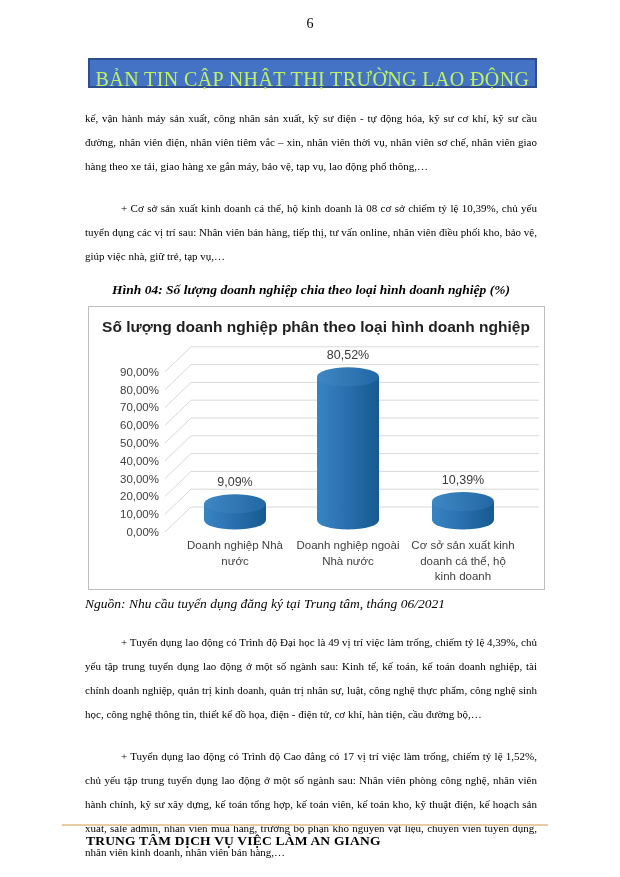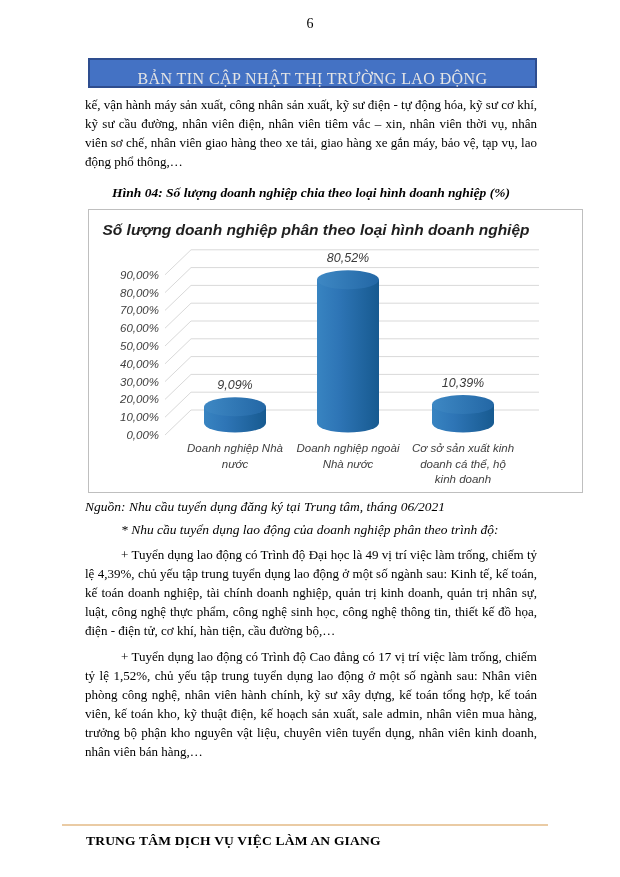--- a/index.html
+++ b/index.html
@@ -7,32 +7,32 @@
   .page {
     position:relative; width:620px; height:877px; background:#fff;
     font-family:"Liberation Serif", serif; color:#000; overflow:hidden;
   }
   .page-number { padding-top:16px; text-align:center; font-size:14px; }
   .content { padding:0 83px 0 85px; }
   .banner {
     margin:26px 0 0 3px; background:#4472C4; border:2px solid #2E4D8F;
     height:30px; display:flex; align-items:center; justify-content:center;
   }
-  .banner-text { color:#e5e5e5; font-size:16px; letter-spacing:0.4px;margin-top:12px; }
+  .banner-text { color:#bef264; font-size:20px; letter-spacing:0.4px;margin-top:12px; }
   .para {
-    font-size:13px; line-height:19px; text-align:justify; margin-top:7px;
+    font-size:11px; line-height:24px; text-align:justify; margin-top:18px;
   }
   .indent { text-indent:36px; }
   .fig-caption {
     margin-top:14px; text-align:center; font-weight:bold; font-style:italic;
     font-size:13.5px;
   }
   .chart-box {
-    margin:8px 0 0 3px; width:495px; height:284px;
-    border:1px solid #BFBFBF; background:#fff;font-style:italic;
+    margin:8px 0 0 3px; width:457px; height:284px;
+    border:1px solid #BFBFBF; background:#fff;
   }
   .chart-box svg { display:block; }
   .source-note {
     margin-top:6px; text-align:left; font-style:italic; font-size:13.5px;
   }
   .section-heading {
     margin-top:7px; font-style:italic; font-size:13.5px; text-indent:36px;
   }
   .footer {
     position:absolute; left:62px; right:72px; top:824px;
@@ -59,20 +59,21 @@
   <div class="page-number">6</div>
 
   <div class="content">
 
     <div class="banner">
       <span class="banner-text">BẢN TIN CẬP NHẬT THỊ TRƯỜNG LAO ĐỘNG</span>
     </div>
 
     <p class="para">kế, vận hành máy sản xuất, công nhân sản xuất, kỹ sư điện - tự động hóa, kỹ sư cơ khí, kỹ sư cầu đường, nhân viên điện, nhân viên tiêm vắc – xin, nhân viên thời vụ, nhân viên sơ chế, nhân viên giao hàng theo xe tải, giao hàng xe gắn máy, bảo vệ, tạp vụ, lao động phổ thông,…</p>
 
+    <p class="para indent">+ Cơ sở sản xuất kinh doanh cá thể, hộ kinh doanh là 08 cơ sở chiếm tỷ lệ 10,39%, chủ yếu tuyển dụng các vị trí sau: Nhân viên bán hàng, tiếp thị, tư vấn online, nhân viên điều phối kho, bảo vệ, giúp việc nhà, giữ trẻ, tạp vụ,…</p>
 
     <div class="fig-caption">Hình 04: Số lượng doanh nghiệp chia theo loại hình doanh nghiệp (%)</div>
 
     <div class="chart-box">
       <svg id="chart-svg" width="455" height="282" viewBox="0 0 455 282" xmlns="http://www.w3.org/2000/svg">
         <defs>
           <linearGradient id="cylBody" x1="0" y1="0" x2="1" y2="0">
             <stop offset="0" stop-color="#3884C1"></stop>
             <stop offset="0.35" stop-color="#2E75B6"></stop>
             <stop offset="1" stop-color="#175A90"></stop>
@@ -122,21 +123,20 @@
             <text x="374" y="177.0058" text-anchor="middle" class="value-label">10,39%</text>
             <text x="374" y="242" text-anchor="middle" class="cat-label">Cơ sở sản xuất kinh</text>
             <text x="374" y="257.5" text-anchor="middle" class="cat-label">doanh cá thể, hộ</text>
             <text x="374" y="273" text-anchor="middle" class="cat-label">kinh doanh</text>
           </g>
       </svg>
     </div>
 
     <div class="source-note">Nguồn: Nhu cầu tuyển dụng đăng ký tại Trung tâm, tháng 06/2021</div>
 
-    <div class="section-heading">* Nhu cầu tuyển dụng lao động của doanh nghiệp phân theo trình độ:</div>
 
     <p class="para indent">+ Tuyển dụng lao động có Trình độ Đại học là 49 vị trí việc làm trống, chiếm tỷ lệ 4,39%, chủ yếu tập trung tuyển dụng lao động ở một số ngành sau: Kinh tế, kế toán, kế toán doanh nghiệp, tài chính doanh nghiệp, quản trị kinh doanh, quản trị nhân sự, luật, công nghệ thực phẩm, công nghệ sinh học, công nghệ thông tin, thiết kế đồ họa, điện - điện tử, cơ khí, hàn tiện, cầu đường bộ,…</p>
 
     <p class="para indent">+ Tuyển dụng lao động có Trình độ Cao đẳng có 17 vị trí việc làm trống, chiếm tỷ lệ 1,52%, chủ yếu tập trung tuyển dụng lao động ở một số ngành sau: Nhân viên phòng công nghệ, nhân viên hành chính, kỹ sư xây dựng, kế toán tổng hợp, kế toán viên, kế toán kho, kỹ thuật điện, kế hoạch sản xuất, sale admin, nhân viên mua hàng, trưởng bộ phận kho nguyên vật liệu, chuyên viên tuyển dụng, nhân viên kinh doanh, nhân viên bán hàng,…</p>
 
   </div>
 
   <div class="footer">
     <span class="footer-text">TRUNG TÂM DỊCH VỤ VIỆC LÀM AN GIANG</span>
   </div>

